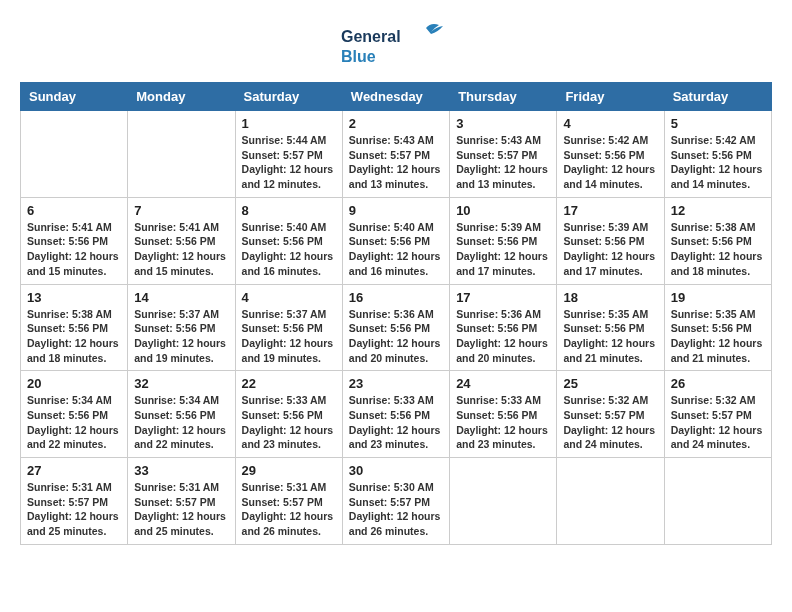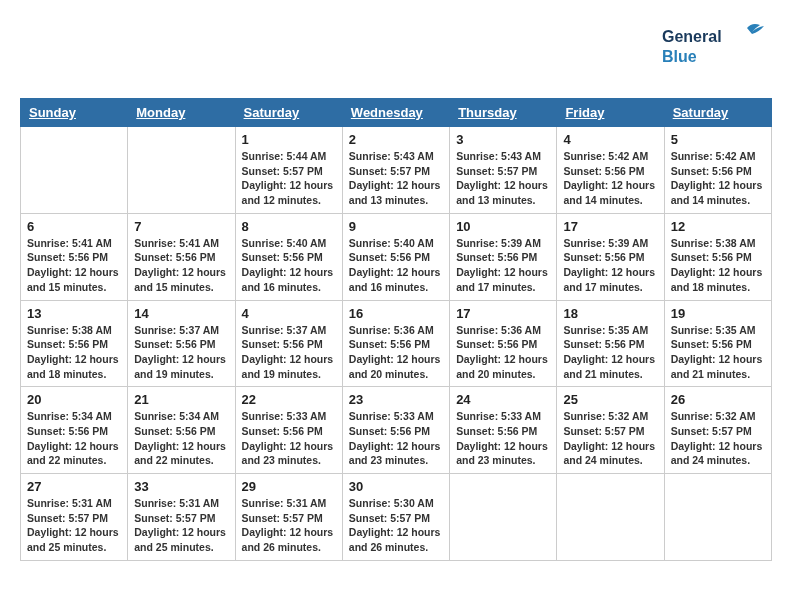--- a/index.html
+++ b/index.html
@@ -5,23 +5,23 @@
     * { box-sizing: border-box; margin: 0; padding: 0; }
     body {
       font-family: Arial, sans-serif;
       background: #fff;
       width: 792px;
       min-height: 612px;
       padding: 20px;
     }
     .header {
       display: flex;
-      justify-content: flex-end;
+      justify-content: center;
       align-items: flex-start;
-      margin-bottom: 28px;
+      margin-bottom: 12px;
     }
     .logo {
       display: flex;
       flex-direction: column;
       align-items: flex-start;
     }
     .title-section {
       text-align: right;
     }
     .month-title {
@@ -37,21 +37,20 @@
       width: 100%;
       border-collapse: collapse;
     }
     .calendar th {
       background-color: #2e6da4;
       color: white;
       text-align: left;
       padding: 6px 8px;
       font-size: 13px;
       border: 1px solid #2e6da4;
-      text-decoration: underline;
     }
     .calendar td {
       border: 1px solid #ccc;
       vertical-align: top;
       padding: 5px 6px;
       width: calc(100% / 7);
       min-height: 80px;
     }
     .day-number {
       font-size: 13px;
@@ -189,21 +188,21 @@
           <span class="day-number">19</span>
           <div class="day-detail">Sunrise: 5:35 AM<br>Sunset: 5:56 PM<br>Daylight: 12 hours and 21 minutes.</div>
         </td>
       </tr>
       <tr class="week-row">
         <td>
           <span class="day-number">20</span>
           <div class="day-detail">Sunrise: 5:34 AM<br>Sunset: 5:56 PM<br>Daylight: 12 hours and 22 minutes.</div>
         </td>
         <td>
-          <span class="day-number">21</span>
+          <span class="day-number">32</span>
           <div class="day-detail">Sunrise: 5:34 AM<br>Sunset: 5:56 PM<br>Daylight: 12 hours and 22 minutes.</div>
         </td>
         <td>
           <span class="day-number">22</span>
           <div class="day-detail">Sunrise: 5:33 AM<br>Sunset: 5:56 PM<br>Daylight: 12 hours and 23 minutes.</div>
         </td>
         <td>
           <span class="day-number">23</span>
           <div class="day-detail">Sunrise: 5:33 AM<br>Sunset: 5:56 PM<br>Daylight: 12 hours and 23 minutes.</div>
         </td>

